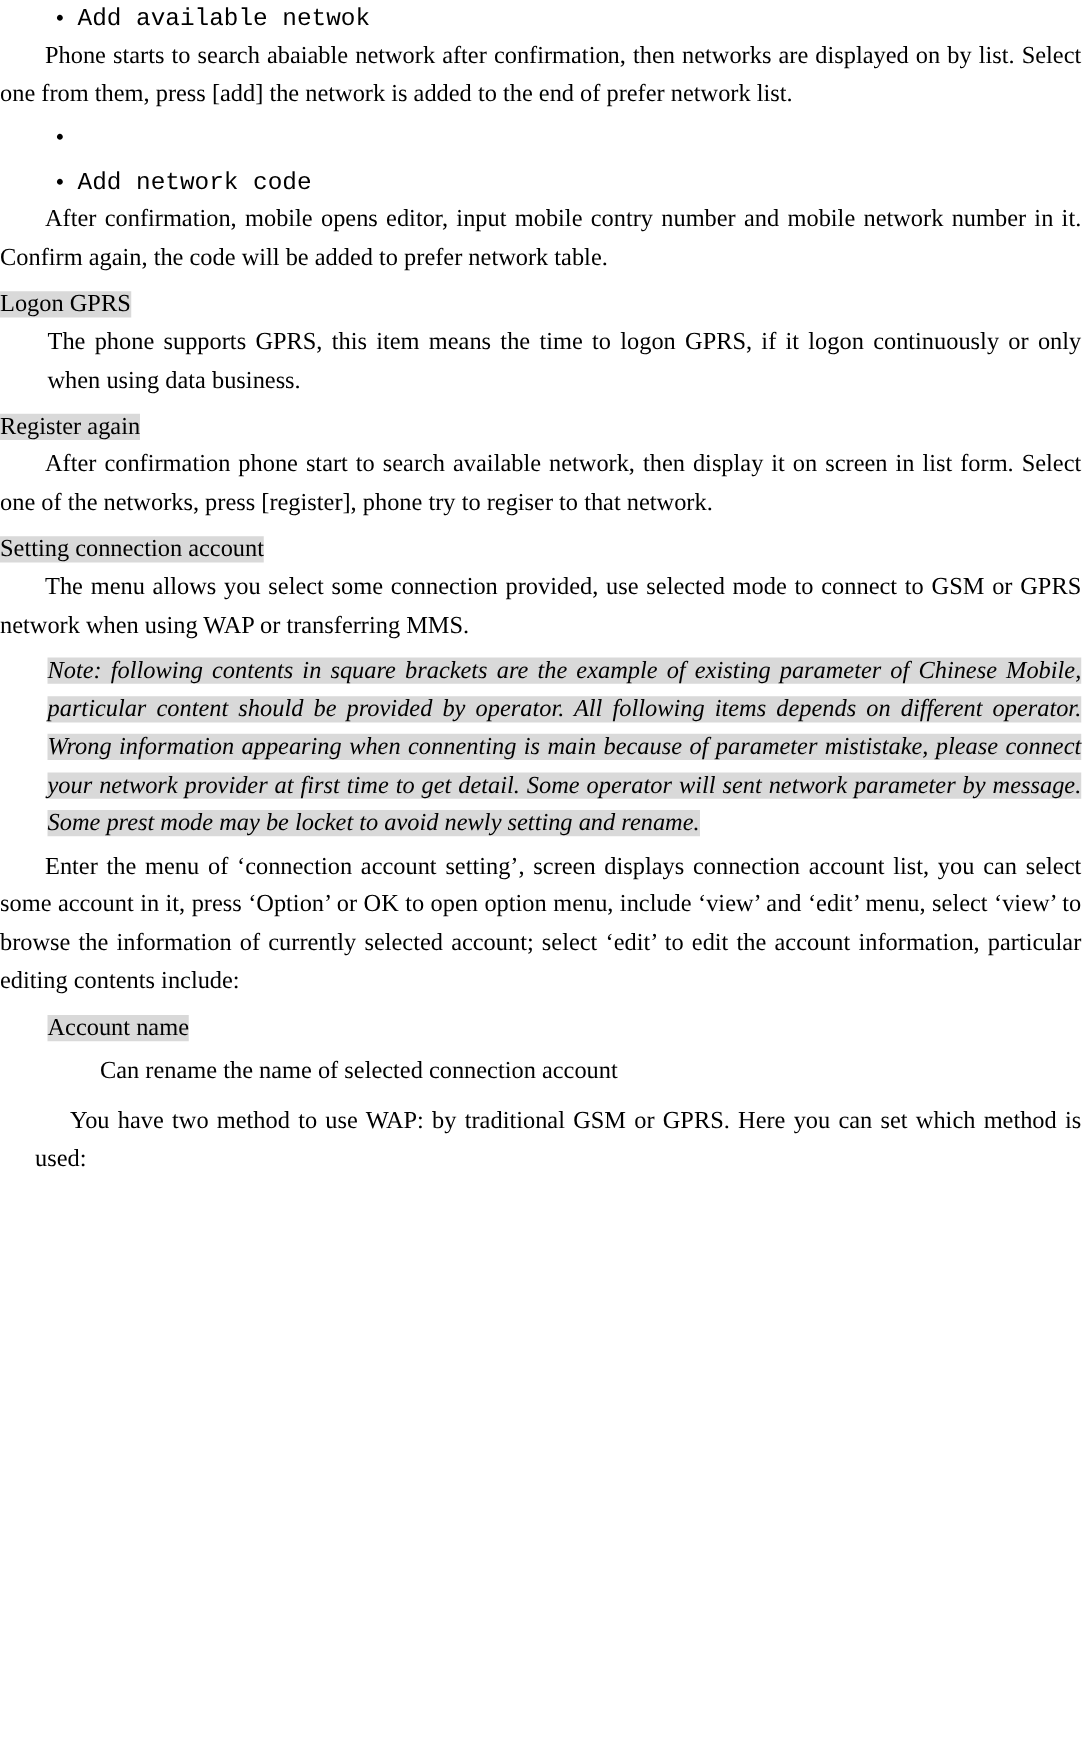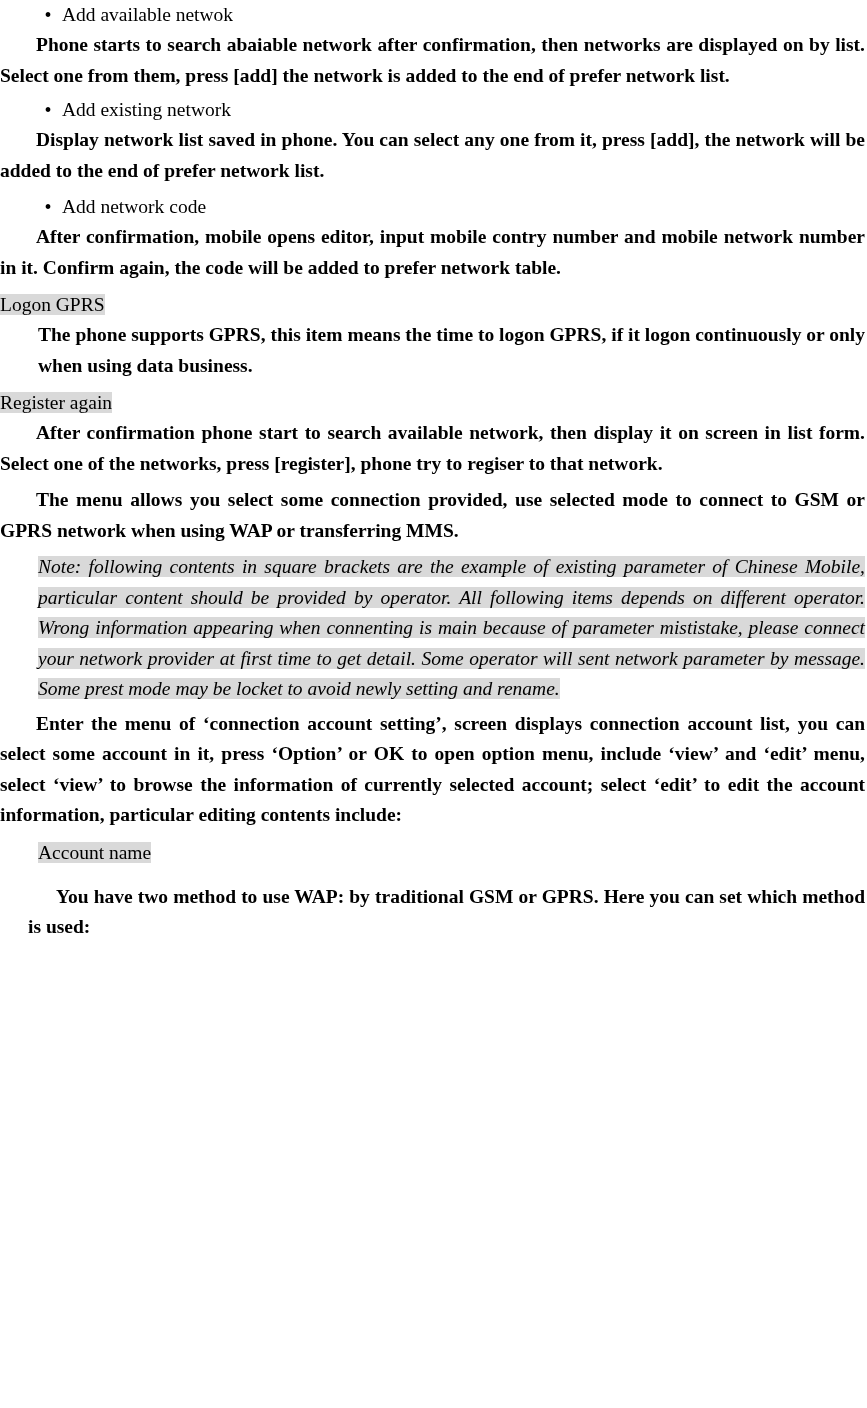--- a/index.html
+++ b/index.html
@@ -35,31 +35,31 @@
     width: 28px;
     min-width: 28px;
     text-align: center;
     font-size: 20px;
     line-height: 30px;
     margin-left: 34px;
   }
   .bullet-text {
     font-size: 19.5px;
     line-height: 30px;
+    font-family: Liberation Mono, monospace;
   }
 
   
   p.para {
     margin: 0;
     padding: 0;
     text-align: justify;
     text-justify: inter-word;
     font-size: 19.5px;
     line-height: 30.5px;
-    font-weight: bold;
   }
   p.indent {
     text-indent: 36px;
   }
   p.indent-l {
     margin-left: 38px;
     text-indent: 0;
   }
 
   
@@ -99,24 +99,22 @@
     <span class="bullet-dot">•</span>
     <span class="bullet-text">Add available netwok</span>
   </div>
 
   <p class="para indent">Phone starts to search abaiable network after confirmation, then networks are displayed on by list. Select one from them, press [add] the network is added to the end of prefer network list.</p>
 
   <div class="sp2"></div>
 
   <div class="bullet-row">
     <span class="bullet-dot">•</span>
-    <span class="bullet-text">Add existing network</span>
   </div>
 
-  <p class="para indent">Display network list saved in phone. You can select any one from it, press [add], the network will be added to the end of prefer network list.</p>
 
   <div class="sp3"></div>
 
   <div class="bullet-row">
     <span class="bullet-dot">•</span>
     <span class="bullet-text">Add network code</span>
   </div>
 
   <p class="para indent">After confirmation, mobile opens editor, input mobile contry number and mobile network number in it. Confirm again, the code will be added to prefer network table.</p>
 
@@ -131,20 +129,23 @@
   <div class="sp3"></div>
 
   <div class="hl-line">
     <span class="hl">Register again  </span>
   </div>
 
   <p class="para indent">After confirmation phone start to search available network, then display it on screen in list form. Select one of the networks, press [register], phone try to regiser to that network.</p>
 
   <div class="sp3"></div>
 
+  <div class="hl-line">
+    <span class="hl">Setting connection account  </span>
+  </div>
 
   <p class="para indent">The menu allows you select some connection provided, use selected mode to connect to GSM or GPRS network when using WAP or transferring MMS.</p>
 
   <div class="sp3"></div>
 
   <div class="note-block">
     <span class="hl">Note: following contents in square brackets are the example of existing parameter of Chinese Mobile, particular content should be provided by operator. All following items depends on different operator. Wrong information appearing when connenting is main because of parameter mististake, please connect your network provider at first time to get detail. Some operator will sent network parameter by message. Some prest mode may be locket to avoid newly setting and rename.  </span>
   </div>
 
   <div class="sp2"></div>
@@ -152,20 +153,21 @@
   <p class="para indent">Enter the menu of ‘connection account setting’, screen displays connection account list, you can select some account in it, press ‘Option’ or OK to open option menu, include ‘view’ and ‘edit’ menu, select ‘view’ to browse the information of currently selected account; select ‘edit’ to edit the account information, particular editing contents include:</p>
 
   <div class="sp3"></div>
 
   <div class="hl-line hl-indent">
     <span class="hl">Account name</span>
   </div>
 
   <div class="sp2"></div>
 
+  <p class="para" style="margin-left:80px;">Can rename the name of selected connection account</p>
 
   <div class="sp3"></div>
 
 
   <div class="sp2"></div>
 
   <p class="para" style="margin-left:28px; text-indent:28px;">You have two method to use WAP: by traditional GSM or GPRS. Here you can set which method is used:</p>
 
 </div>
 

